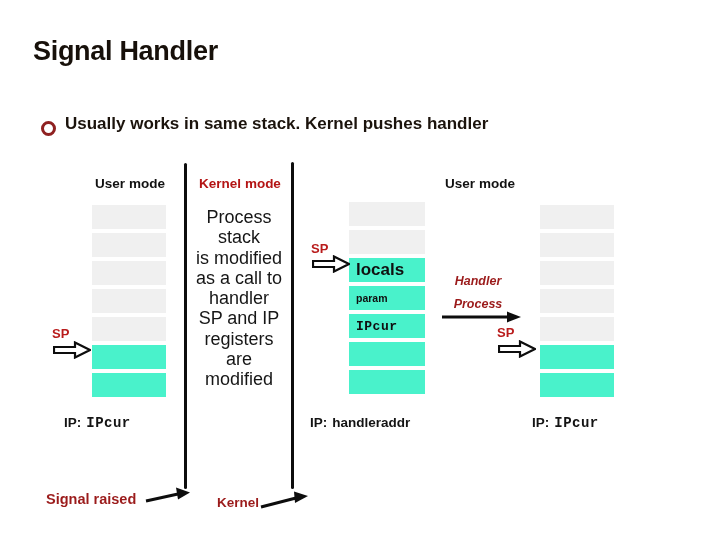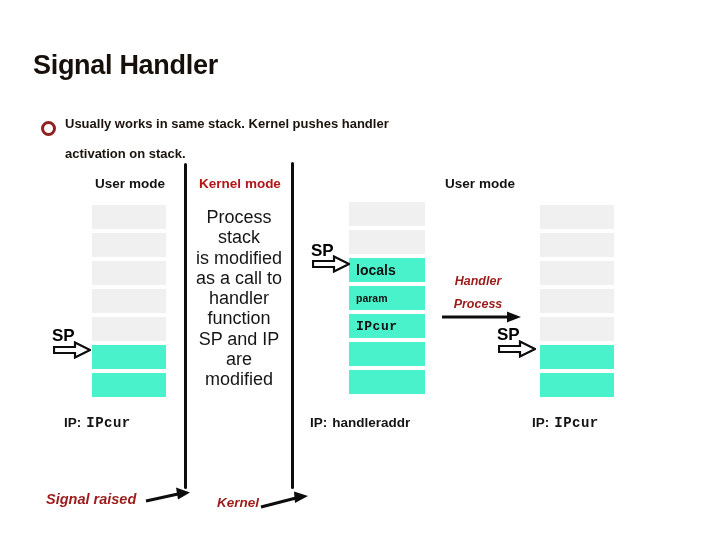--- a/index.html
+++ b/index.html
@@ -1,91 +1,90 @@
 <!DOCTYPE html>
 <html><head>
 <meta charset="utf-8">
 <style>
   html,body{margin:0;padding:0;background:#fff;}
   .stage{position:relative;width:720px;height:540px;background:#ffffff;overflow:hidden;
          font-family:"Liberation Sans",sans-serif;color:#141414;}
   .abs{position:absolute;}
 
-  .title{left:33px;top:50px;font-size:27px;font-weight:700;color:#17100a;letter-spacing:-0.3px;}
+  .title{left:33px;top:36px;font-size:27px;font-weight:700;color:#17100a;letter-spacing:-0.3px;}
   .bullet-ring{left:41px;top:121px;width:9px;height:9px;border:3px solid #8f2121;border-radius:50%;}
-  .bullet-text{left:65px;top:109px;width:545px;font-size:13px;font-weight:700;line-height:29.5px;color:#1b130c;}
+  .bullet-text{left:65px;top:109px;width:545px;font-size:17px;font-weight:700;line-height:29.5px;color:#1b130c;}
 
   .mode-label{font-size:13.5px;font-weight:700;text-align:center;color:#121212;}
   .mode-left{left:86px;top:176px;width:88px;}
   .mode-kernel{left:186px;top:176px;width:108px;color:#b41414;}
   .mode-right{left:434px;top:176px;width:92px;}
 
   .vline{width:3px;background:#0d0d0d;border-radius:2px;}
   .vline-left{left:184px;top:163px;height:326px;}
   .vline-right{left:291px;top:162px;height:327px;}
 
   .kernel-note{left:187px;top:207px;width:104px;text-align:center;font-size:18px;line-height:20.3px;color:#161616;}
 
   .stack{width:74px;}
   .stack-2{width:76px;}
   .stack .cell{height:24px;margin-bottom:4px;}
   .cell.gray{background:#f0f0f0;}
   .cell.teal{background:#49f2cb;}
   .cell-label{display:flex;align-items:center;height:100%;padding-left:7px;font-weight:700;color:#101010;}
-  .cell-label.lbl-md{font-size:14px;}
+  .cell-label.lbl-md{font-size:17px;}
   .cell-label.lbl-sm{font-size:10.5px;text-align:right;}
   .cell-label.mono{font-family:"Liberation Mono",monospace;font-size:13px;letter-spacing:0.5px;}
 
-  .sp-label{font-size:17px;font-weight:700;color:#000000;}
+  .sp-label{font-size:13px;font-weight:700;color:#b91c1c;}
   .sp1-l{left:52px;top:326px;} .sp1-a{left:53px;top:341px;}
   .sp2-l{left:311px;top:241px;} .sp2-a{left:312px;top:255px;}
   .sp3-l{left:497px;top:325px;} .sp3-a{left:498px;top:340px;}
 
   .handler-returns{left:441px;top:270px;width:74px;text-align:center;font-size:12.5px;font-weight:700;
                    font-style:italic;line-height:23px;color:#9b1b1b;}
   .hr-arrow{left:442px;top:310px;}
 
   .ip-label{font-size:13.5px;font-weight:700;color:#141414;white-space:nowrap;text-align:right;}
   .ip1{left:64px;top:415px;} .ip2{left:310px;top:415px;} .ip3{left:532px;top:415px;}
   .ip-value{margin-left:5px;}
   .ip-value.mono{font-family:"Liberation Mono",monospace;font-size:14px;letter-spacing:0.5px;}
 
-  .red-italic{font-weight:700;font-style:italic;color:#9b1b1b;white-space:nowrap;}
+  .red-italic{font-weight:700;color:#9b1b1b;white-space:nowrap;}
   .signal-raised{left:46px;top:491px;font-size:14.5px;}
   .return-label{left:217px;top:495px;font-size:13.5px;}
   .sig-arrow{left:144px;top:485px;}
   .ret-arrow{left:258px;top:487px;}
 </style>
 </head>
 <body>
 
 <div class="stage">
 
   <div class="abs title">Signal Handler</div>
 
   <div class="abs bullet-ring"></div>
   <div class="abs bullet-text">
     <div>Usually works in same stack. Kernel pushes handler</div>
-    <div>activation on stack.</div>
   </div>
 
   <div class="abs mode-label mode-left">User mode</div>
   <div class="abs mode-label mode-kernel">Kernel mode</div>
   <div class="abs mode-label mode-right">User mode</div>
 
   <div class="abs vline vline-left"></div>
   <div class="abs vline vline-right"></div>
 
   <div class="abs kernel-note">
     <div>Process stack</div>
     <div>is modified</div>
     <div>as a call to</div>
     <div>handler</div>
-    <div>function</div>
     <div>SP and IP</div>
+    <div>registers</div>
     <div>are</div>
     <div>modified</div>
   </div>
 
   <div class="abs stack" style="left:92px;top:205px;">
 
   <div class="cell gray">
         <span class="cell-label lbl-md"></span>
       </div>
       <div class="cell gray">

